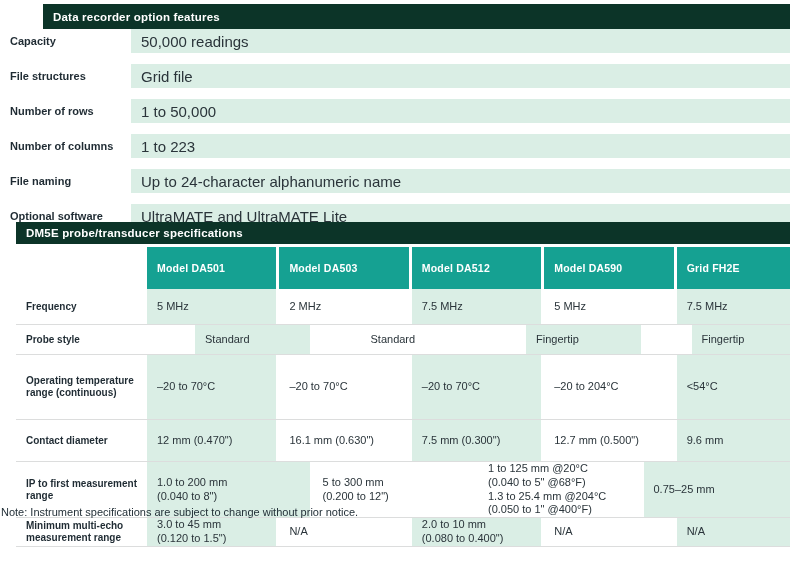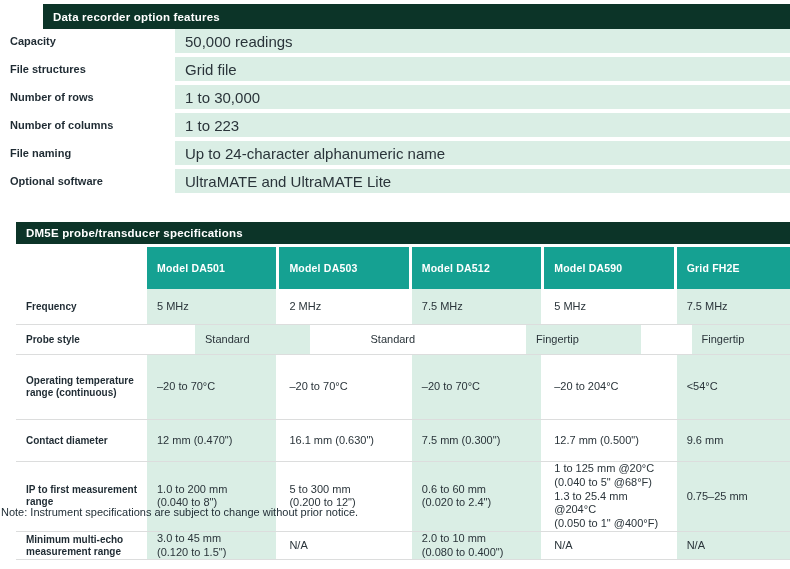--- a/index.html
+++ b/index.html
@@ -14,21 +14,21 @@
   
   .titlebar {
     background:#0c3428; color:#ffffff; font-weight:bold; font-size:11.5px;
     letter-spacing:.2px; display:flex; align-items:center; padding-left:10px;
   }
   .mint { background:#daeee5 !important; }
 
   
   #t1 { position:absolute; top:4px; left:0; width:790px; }
   #t1 .titlebar { height:25px;margin-left:43px; }
-  .t1row { display:flex; height:24px; margin-bottom:4px;gap:44px; }
+  .t1row { display:flex; height:24px; margin-bottom:11px; }
   .t1row:first-of-type { margin-top:3px; }
   .t1label {
     width:128px; background:#ffffff; font-weight:bold; font-size:11px; color:#1f2b33;
     display:flex; align-items:center; padding-left:10px; padding-right:4px; line-height:1.15;
   }
   .t1value {
     flex:1; margin-left:3px; background:#daeee5; font-size:15px;
     display:flex; align-items:center; padding-left:10px;
   }
 
@@ -76,21 +76,21 @@
     <div class="t1row">
       <div class="t1label">Capacity</div>
       <div class="t1value">50,000 readings</div>
     </div>
     <div class="t1row">
       <div class="t1label">File structures</div>
       <div class="t1value">Grid file</div>
     </div>
     <div class="t1row">
       <div class="t1label">Number of rows</div>
-      <div class="t1value">1 to 30,000</div>
+      <div class="t1value">1 to 50,000</div>
     </div>
     <div class="t1row">
       <div class="t1label">Number of columns</div>
       <div class="t1value">1 to 223</div>
     </div>
     <div class="t1row">
       <div class="t1label">File naming</div>
       <div class="t1value">Up to 24-character alphanumeric name</div>
     </div>
     <div class="t1row">
@@ -149,22 +149,20 @@
       <div class="t2cell mint">9.6 mm</div>
     </div>
 
     <div class="t2row">
       <div class="t2label">IP to first measurement
 range</div>
       <div class="t2cell mint">1.0 to 200 mm
 (0.040 to 8")</div>
       <div class="t2cell">5 to 300 mm
 (0.200 to 12")</div>
-      <div class="t2cell mint">0.6 to 60 mm
-(0.020 to 2.4")</div>
       <div class="t2cell">1 to 125 mm @20°C
 (0.040 to 5" @68°F)
 1.3 to 25.4 mm @204°C
 (0.050 to 1" @400°F)</div>
       <div class="t2cell mint">0.75–25 mm</div>
     </div>
 
     <div class="t2row">
       <div class="t2label">Minimum multi-echo
 measurement range</div>

